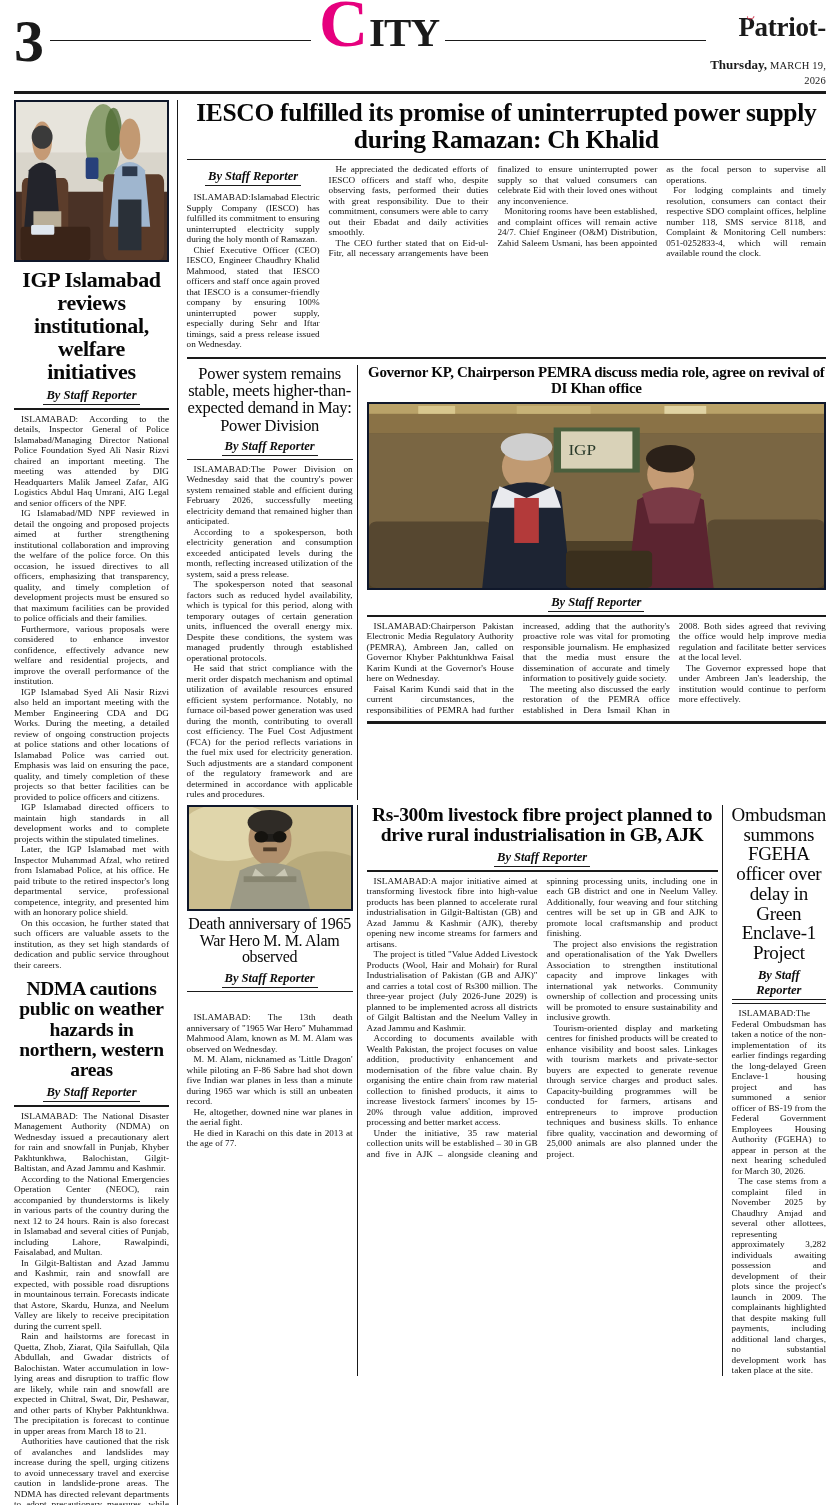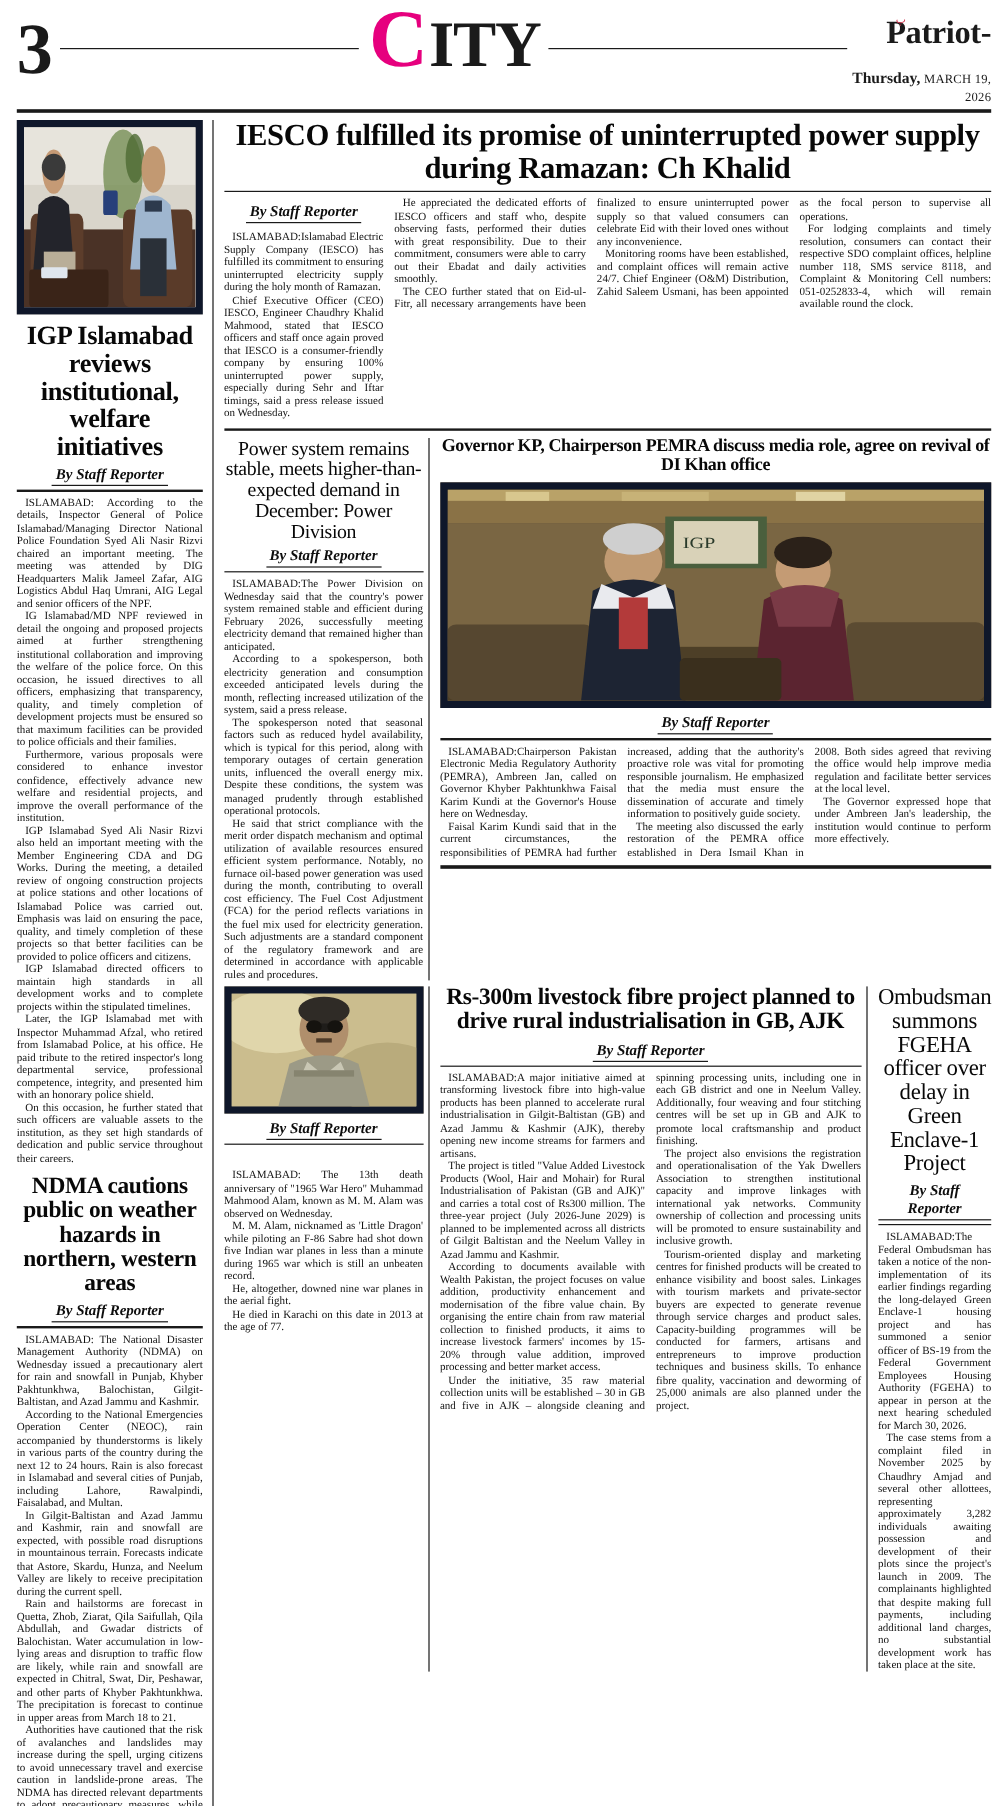--- a/index.html
+++ b/index.html
@@ -24,21 +24,21 @@
   }
   .rule-left { flex: 1; height: 1px; background: #1a1a1a; margin-top: 26px; }
   .city-word {
     font-family: "Liberation Serif", serif;
     font-weight: 700; line-height: 0.8;
     letter-spacing: -1px;
     margin: 0 6px;
     position: relative; top: 2px;
   }
   .city-word .cap { font-size: 68px; color: #e6007e; }
-  .city-word .rest { font-size: 54px; color: #1a1a1a; }
+  .city-word .rest { font-size: 41px; color: #1a1a1a; }
   .rule-right { flex: 1; height: 1px; background: #1a1a1a; margin-top: 26px; }
   .brand-block { width: 120px; text-align: right; padding-left: 4px; }
   .brand {
     font-family: "Liberation Serif", serif;
     font-size: 27px; font-weight: 700; color: #1a1a1a;
     line-height: 27px; letter-spacing: -0.3px;
     position: relative; display: inline-block;
   }
   .brand .urdu {
     position: absolute; top: -11px; left: 8px;
@@ -72,21 +72,21 @@
     text-justify: inter-word; hyphens: auto; color:#111;
   }
   .body-txt p { margin: 0; text-indent: 7px; }
   .cols2 { column-count: 2; column-gap: 9px; column-rule: none; }
   .cols3 { column-count: 3; column-gap: 9px; }
   .vrule { width:1px; background:#1a1a1a; }
   .hrule { height:1px; background:#1a1a1a; }
   .hrule-thick { height:2.6px; background:#1a1a1a; }
 
   
-  .photo { border: 6px solid #0f172a; position: relative; overflow: hidden; }
+  .photo { border: 2px solid #0f172a; position: relative; overflow: hidden; }
   .cap {
     font-size: 9.4px; font-weight: 700; line-height: 10.6px;
     padding: 3px 2px 2px 2px; color:#111;
   }
 
   
   .main { display: flex; margin-top: 6px; }
   .col-left { width: 262px; }
   .col-right { flex: 1; padding-left: 9px; }
   .sep { width: 1px; background:#1a1a1a; margin: 0 0 0 8px; }
@@ -235,21 +235,21 @@
             <p>For lodging complaints and timely resolution, consumers can contact their respective SDO complaint offices, helpline number 118, SMS service 8118, and Complaint &amp; Monitoring Cell numbers: 051-0252833-4, which will remain available round the clock.</p>
           </div>
         </div>
       </div>
 
       <div class="art-rule"></div>
 
       <div class="midgrid">
 
         <div class="mid-a">
-          <div class="hl hl-lite" style="font-size:16.5px;">Power system remains stable, meets higher-than-expected demand in December: Power Division</div>
+          <div class="hl hl-lite" style="font-size:16.5px;">Power system remains stable, meets higher-than-expected demand in May: Power Division</div>
           <div class="byline">By Staff Reporter</div>
           <div class="byline-rule"></div>
           <div class="body-txt" style="margin-top:4px;">
             <p>ISLAMABAD:The Power Division on Wednesday said that the country's power system remained stable and efficient during February 2026, successfully meeting electricity demand that remained higher than anticipated.</p>
             <p>According to a spokesperson, both electricity generation and consumption exceeded anticipated levels during the month, reflecting increased utilization of the system, said a press release.</p>
             <p>The spokesperson noted that seasonal factors such as reduced hydel availability, which is typical for this period, along with temporary outages of certain generation units, influenced the overall energy mix. Despite these conditions, the system was managed prudently through established operational protocols.</p>
             <p>He said that strict compliance with the merit order dispatch mechanism and optimal utilization of available resources ensured efficient system performance. Notably, no furnace oil-based power generation was used during the month, contributing to overall cost efficiency. The Fuel Cost Adjustment (FCA) for the period reflects variations in the fuel mix used for electricity generation. Such adjustments are a standard component of the regulatory framework and are determined in accordance with applicable rules and procedures.</p>
           </div>
         </div>
 
@@ -310,20 +310,21 @@
               <ellipse cx="83" cy="16" rx="23" ry="13" fill="#2f2b26"></ellipse>
               <rect x="68" y="28" width="30" height="8" rx="3" fill="#1f1d1a"></rect>
               <ellipse cx="74" cy="31" rx="7" ry="6" fill="#15130f"></ellipse>
               <ellipse cx="93" cy="31" rx="7" ry="6" fill="#15130f"></ellipse>
               <rect x="76" y="42" width="14" height="4" fill="#4d3a28"></rect>
               <path d="M52 66 q31 -16 62 0 l10 40 h-82 z" fill="#9c9a86"></path>
               <path d="M68 64 l15 13 l15 -13 l5 12 l-40 0 z" fill="#c9c7b4"></path>
               <rect x="56" y="72" width="54" height="6" fill="#86846f"></rect>
             </svg>
           </div>
+          <div class="hl hl-lite" style="font-size:16px; margin-top:5px;">Death anniversary of 1965 War Hero M. M. Alam observed</div>
           <div class="byline">By Staff Reporter</div>
           <div class="byline-rule"></div>
           <div class="body-txt" style="margin-top:20px;">
             <p>ISLAMABAD: The 13th death anniversary of "1965 War Hero" Muhammad Mahmood Alam, known as M. M. Alam was observed on Wednesday.</p>
             <p>M. M. Alam, nicknamed as 'Little Dragon' while piloting an F-86 Sabre had shot down five Indian war planes in less than a minute during 1965 war which is still an unbeaten record.</p>
             <p>He, altogether, downed nine war planes in the aerial fight.</p>
             <p>He died in Karachi on this date in 2013 at the age of 77.</p>
           </div>
         </div>
 

